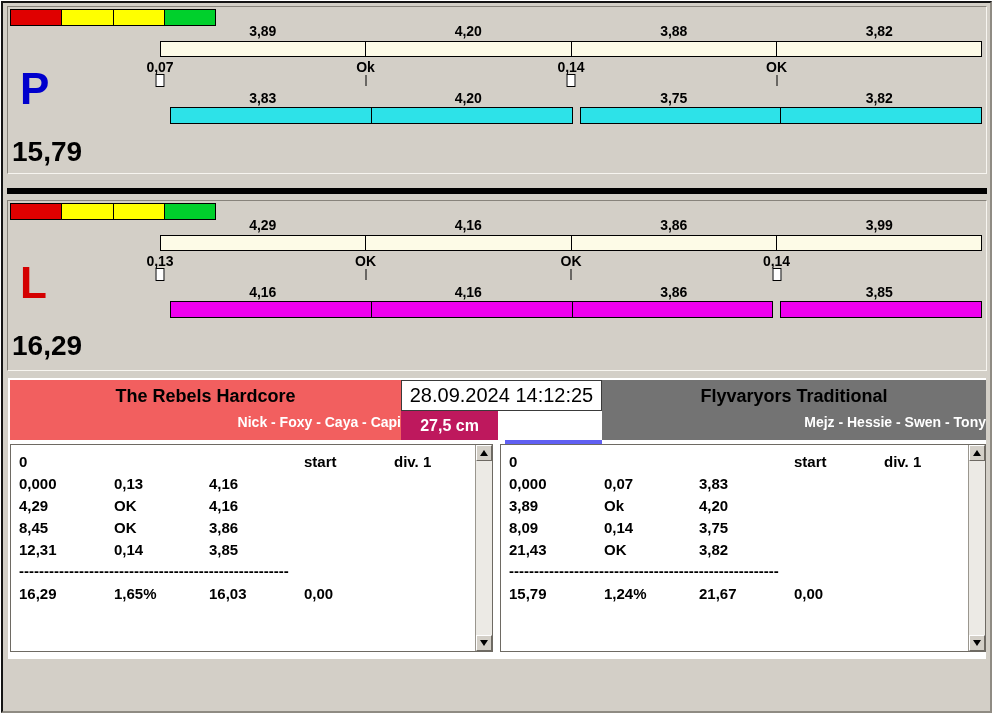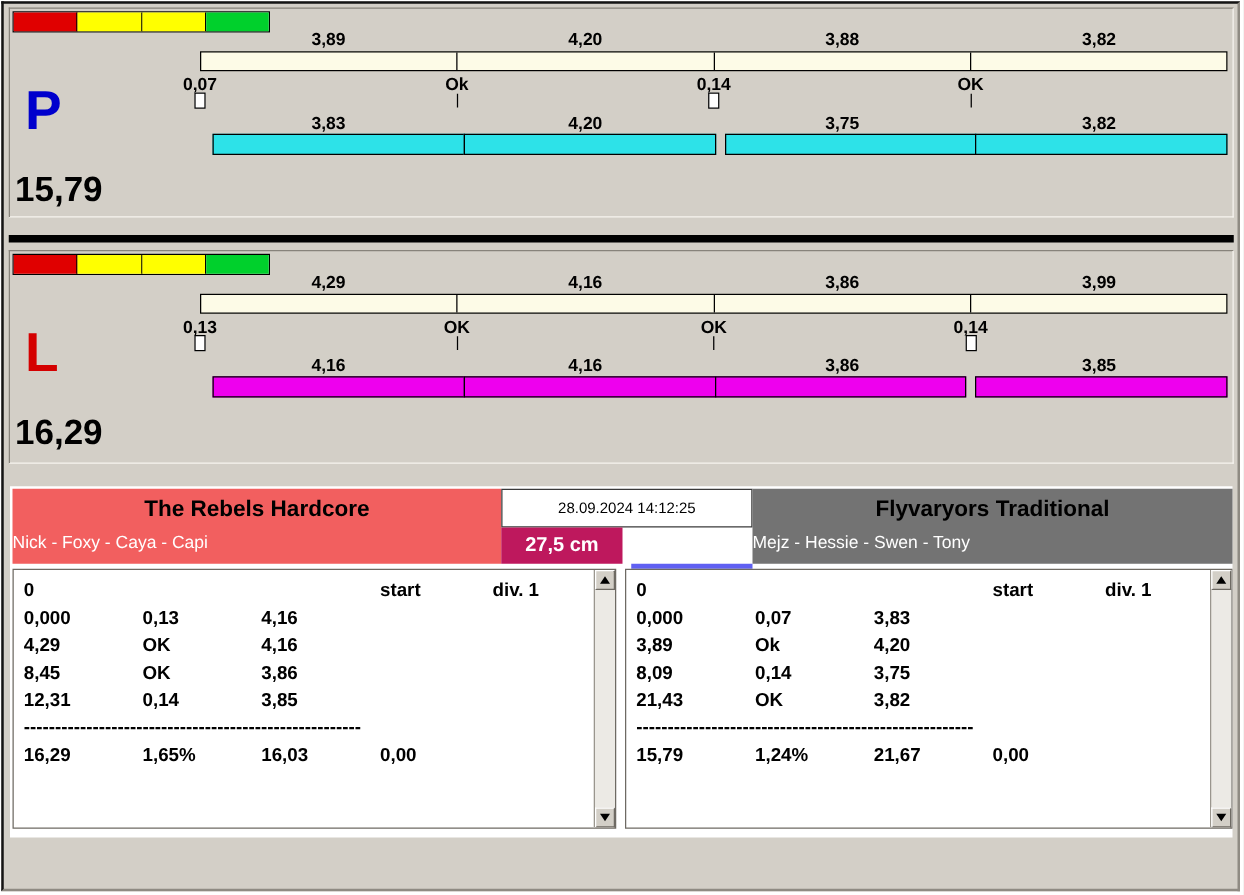--- a/index.html
+++ b/index.html
@@ -40,28 +40,28 @@
   .mk.tick { width:1px; height:11px; background:#000; margin-top:1px; }
   .p0 { left:0%; } .p25 { left:25%; } .p50 { left:50%; } .p75 { left:75%; }
 
   .bar2 { position:absolute; left:162px; top:100px; width:812px; height:17px; display:flex; }
   .bar2 .seg { flex:1; border:1px solid #000; }
   .bar2 .seg + .seg { margin-left:-1px; }
   .bar2 .seg.gapped { margin-left:7px; }
 
   .total { position:absolute; left:4px; top:130px; font-size:28px; font-weight:bold; line-height:1.1; color:#000; }
 
-  .board { position:absolute; left:5px; top:386px; width:978px; height:281px; background:#ffffff; }
+  .board { position:absolute; left:5px; top:375px; width:978px; height:281px; background:#ffffff; }
   .hdr { position:absolute; top:2px; height:60px; }
   .hdr-left  { left:2px; width:391px; }
   .hdr-right { left:594px; width:384px; }
   .team-name { text-align:center; font-size:18px; font-weight:bold; color:#000; padding-top:6px; white-space:nowrap; }
-  .team-members { text-align:left; font-size:14px; font-weight:normal; color:#fff; padding-top:7px; white-space:nowrap; }
+  .team-members { text-align:right; font-size:14px; font-weight:bold; color:#fff; padding-top:7px; white-space:nowrap;margin-left:25px; }
   .datetime { position:absolute; left:393px; top:2px; width:201px; height:31px; background:#fff;
-    border:1px solid #3a3a3a; text-align:center; font-size:12px; line-height:28px; color:#000; white-space:nowrap; }
+    border:1px solid #3a3a3a; text-align:center; font-size:20px; line-height:28px; color:#000; white-space:nowrap; }
   .measure { position:absolute; top:33px; height:29px; width:97px; text-align:center;
     font-size:16px; font-weight:bold; color:#fff; line-height:29px; }
   .measure-left  { left:393px; }
   .measure-right { left:497px; }
 
   .list { position:absolute; top:66px; height:208px; background:#fff; border:1px solid #6e6a63; }
   .list-left  { left:2px;  width:483px; }
   .list-right { left:492px; width:486px; }
   .list-content { position:absolute; left:0; top:0; right:17px; bottom:0; padding:6px 0 0 8px; overflow:hidden; }
   .lrow { display:flex; height:22px; line-height:22px; font-size:15px; font-weight:bold; color:#000; white-space:nowrap; }

